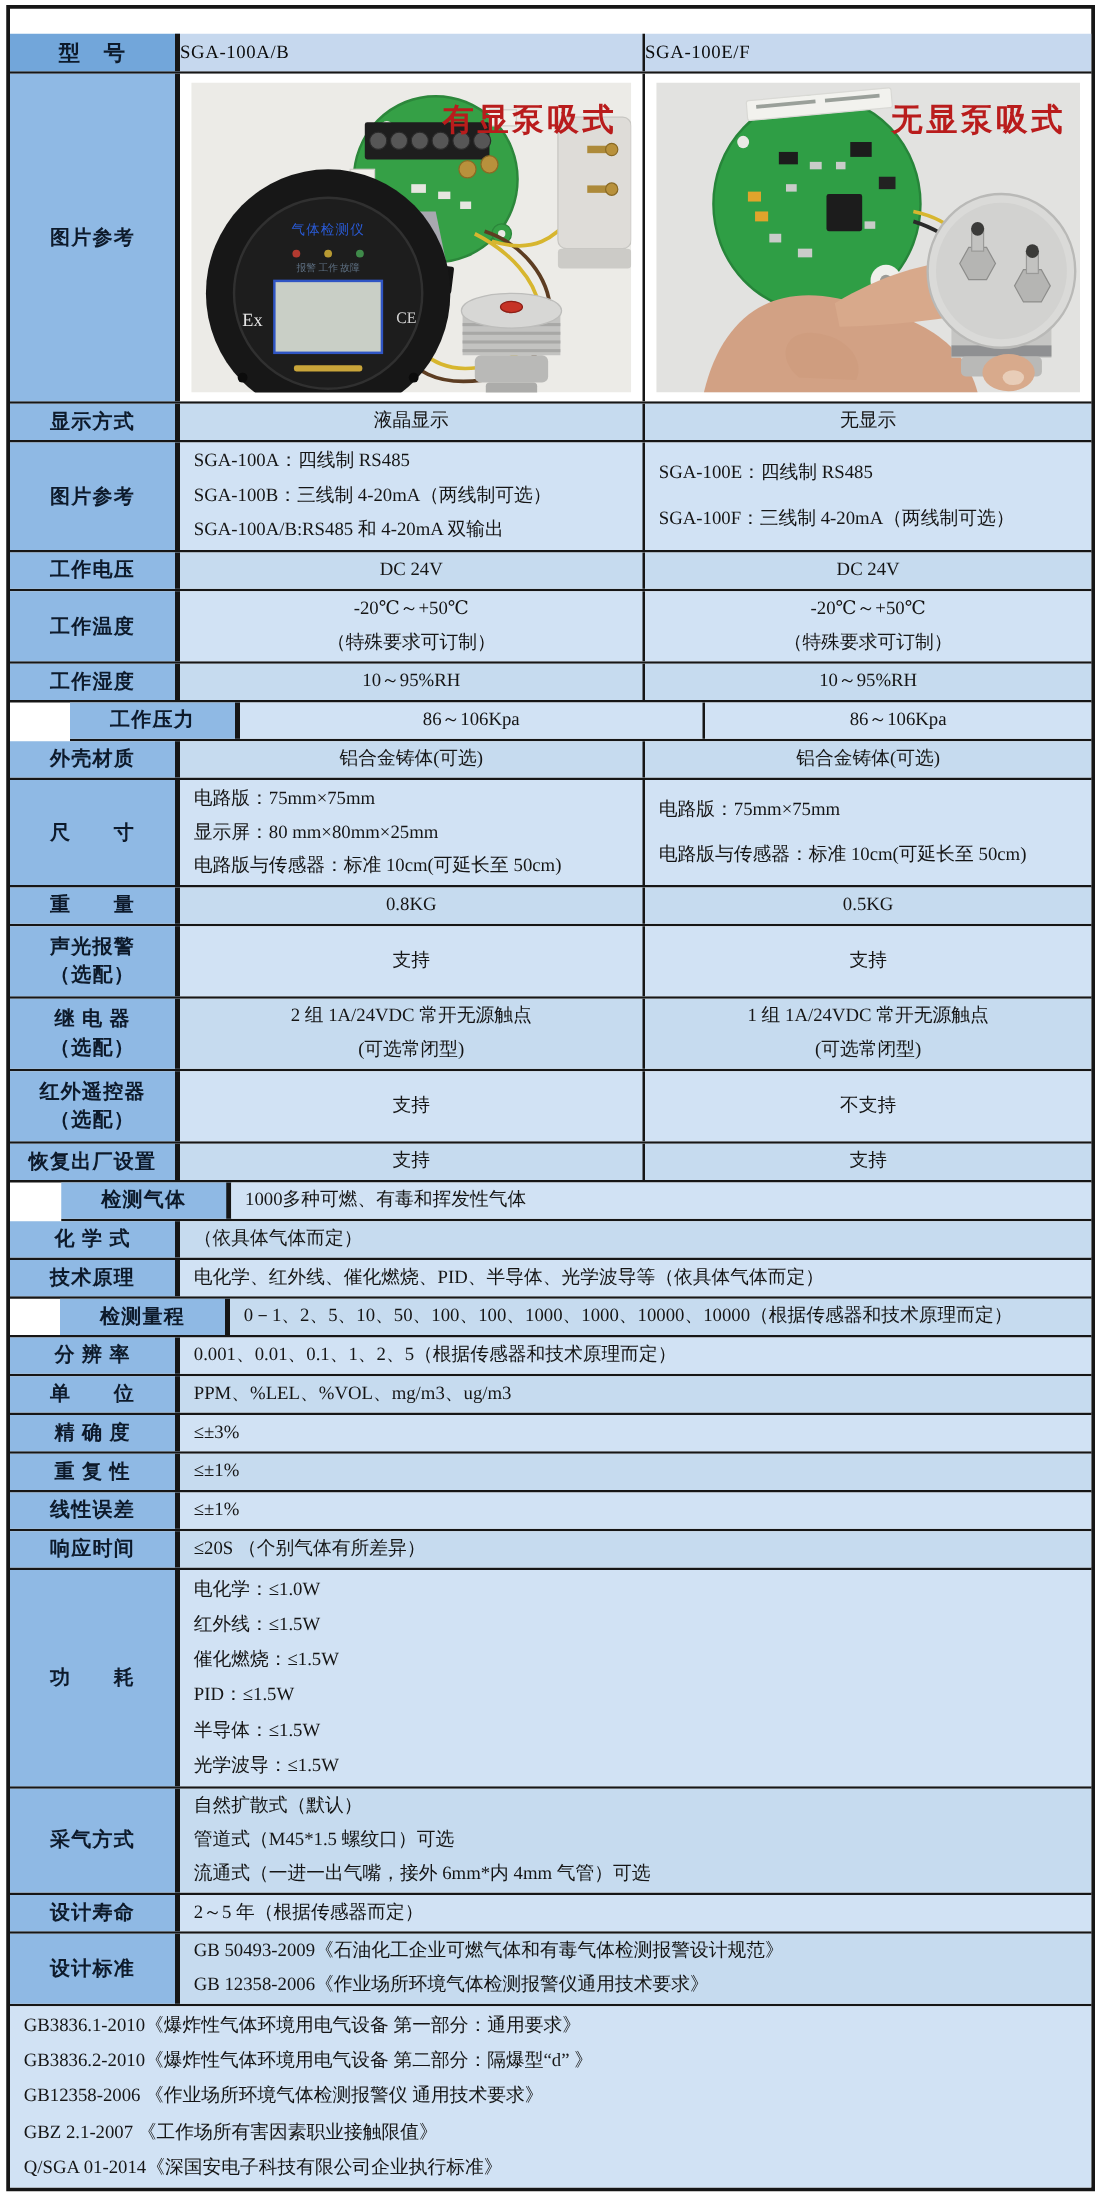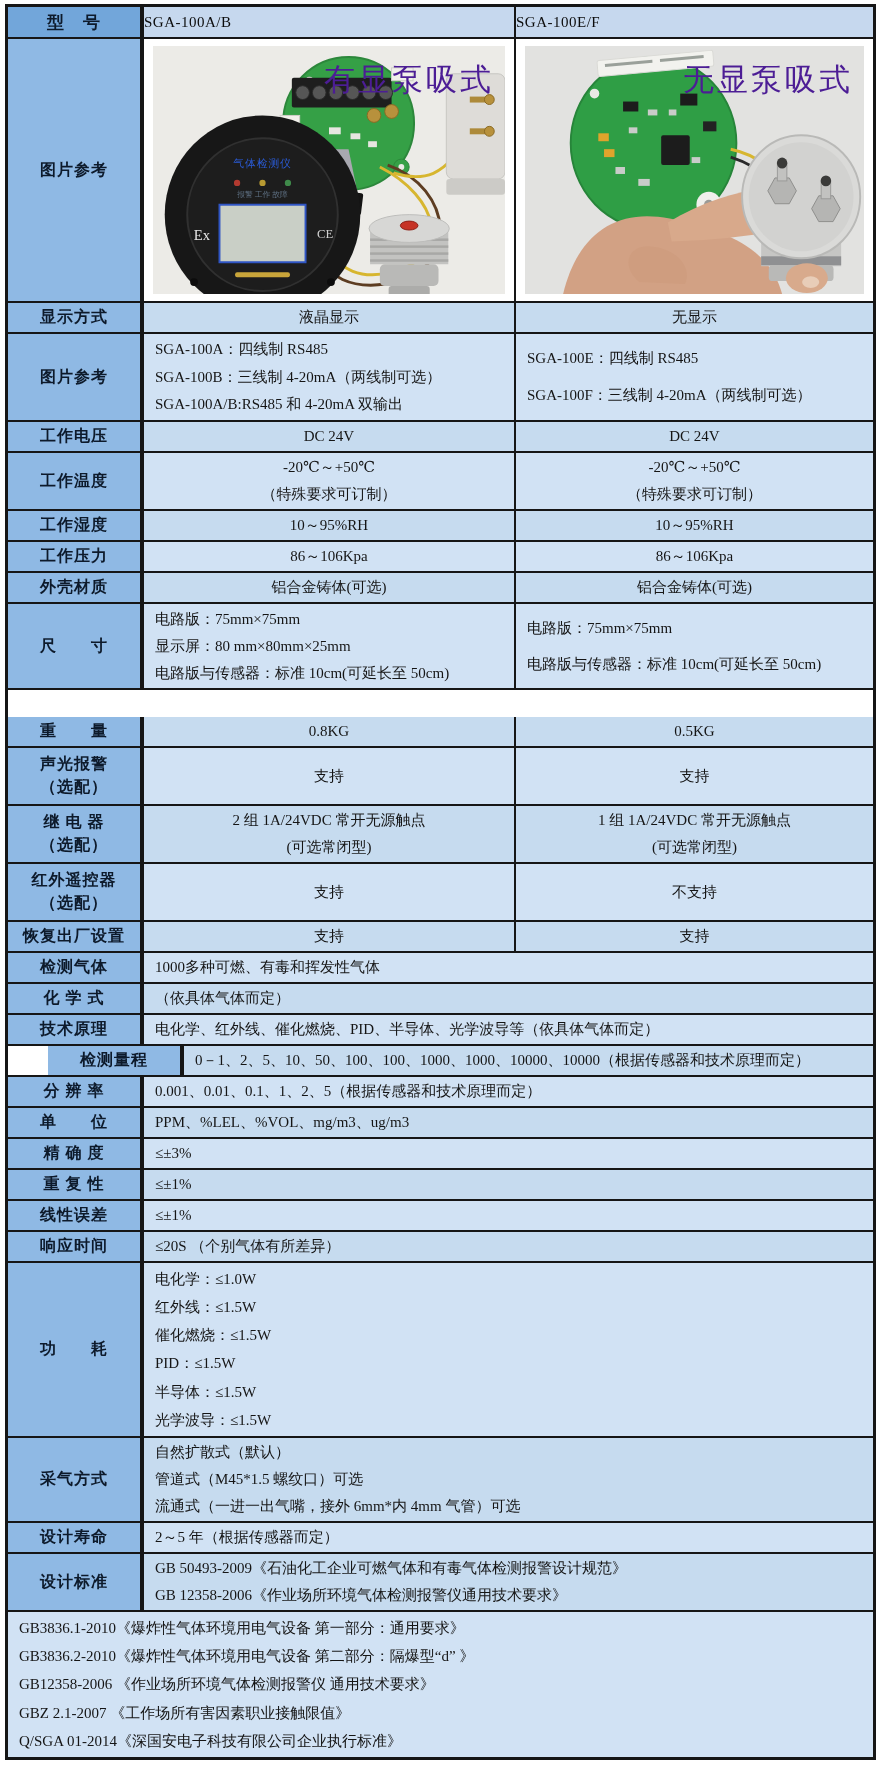--- a/index.html
+++ b/index.html
@@ -17,32 +17,32 @@
     width:136px;flex:0 0 136px;background:#8fb9e4;border-right:4px solid #161616;
     align-items:center;justify-content:space-evenly;text-align:center;
     font-weight:bold;font-size:16px;color:#0d1a2b;letter-spacing:1px;padding:4px 2px;
   }
   .cell-mid{width:372px;flex:0 0 372px;border-right:2px solid #161616;}
   .cell-right{flex:1 1 auto;}
   .cell-span{flex:1 1 auto;}
   .c-center{align-items:center;text-align:center;}
   .c-left{align-items:flex-start;text-align:left;padding-left:11px;padding-right:6px;}
   .line{font-size:15px;line-height:1.5;padding:1px 0;}
-  .header-row{height:32px;}
+  .header-row{height:32px;margin-top:20px;}
   .header-row .label-cell{background:#72a6da;font-size:17px;}
   .model-cell{background:#c6d8ee;align-items:flex-start;justify-content:center;text-align:center;
     font-size:16px;color:#0c0c0c;letter-spacing:0.5px;}
   .body-row.even .cell-mid,.body-row.even .cell-right,.body-row.even .cell-span{background:#c6dbef;}
   .body-row.odd  .cell-mid,.body-row.odd  .cell-right,.body-row.odd  .cell-span{background:#d1e2f4;}
   .image-row{height:264px;}
   .photo-cell{background:#ffffff;position:relative;align-items:center;justify-content:center;padding:7px 9px;}
   .photo-cell svg{width:100%;height:248px;display:block;}
   .watermark{
-    position:absolute;top:20px;right:20px;font-size:31px;color:#4c1d95;
-    letter-spacing:3px;font-weight:normal;pointer-events:none;
+    position:absolute;top:20px;right:20px;font-size:25px;color:#b91c1c;
+    letter-spacing:3px;font-weight:bold;pointer-events:none;
   }
 </style>
 </head>
 <body>
 
 <div class="page">
   <div class="tbl">
 
     <div class="row header-row">
       <div class="cell label-cell">
@@ -252,21 +252,21 @@
           <div class="cell label-cell">
             <div class="lab-line">工作湿度</div>
           </div>
           <div class="cell cell-mid c-center">
             <div class="line">10～95%RH</div>
           </div>
           <div class="cell cell-right c-center">
             <div class="line">10～95%RH</div>
           </div>
         </div>
-        <div class="row body-row odd" style="min-height: 30px;">
+        <div class="row body-row odd" style="min-height: 30px; margin-left: 48px;">
           <div class="cell label-cell">
             <div class="lab-line">工作压力</div>
           </div>
           <div class="cell cell-mid c-center">
             <div class="line">86～106Kpa</div>
           </div>
           <div class="cell cell-right c-center">
             <div class="line">86～106Kpa</div>
           </div>
         </div>
@@ -288,21 +288,21 @@
           <div class="cell cell-mid c-left">
             <div class="line">电路版：75mm×75mm</div>
             <div class="line">显示屏：80 mm×80mm×25mm</div>
             <div class="line">电路版与传感器：标准 10cm(可延长至 50cm)</div>
           </div>
           <div class="cell cell-right c-left">
             <div class="line">电路版：75mm×75mm</div>
             <div class="line">电路版与传感器：标准 10cm(可延长至 50cm)</div>
           </div>
         </div>
-        <div class="row body-row even" style="min-height: 30px; margin-top: 27px;">
+        <div class="row body-row even" style="min-height: 30px;">
           <div class="cell label-cell">
             <div class="lab-line">重　　量</div>
           </div>
           <div class="cell cell-mid c-center">
             <div class="line">0.8KG</div>
           </div>
           <div class="cell cell-right c-center">
             <div class="line">0.5KG</div>
           </div>
         </div>
@@ -348,21 +348,21 @@
           <div class="cell label-cell">
             <div class="lab-line">恢复出厂设置</div>
           </div>
           <div class="cell cell-mid c-center">
             <div class="line">支持</div>
           </div>
           <div class="cell cell-right c-center">
             <div class="line">支持</div>
           </div>
         </div>
-        <div class="row body-row odd" style="min-height: 30px;">
+        <div class="row body-row odd" style="min-height: 30px; margin-left: 41px;">
           <div class="cell label-cell">
             <div class="lab-line">检测气体</div>
           </div>
           <div class="cell cell-span c-left">
             <div class="line">1000多种可燃、有毒和挥发性气体</div>
           </div>
         </div>
         <div class="row body-row even" style="min-height: 30px;">
           <div class="cell label-cell">
             <div class="lab-line">化 学 式</div>

